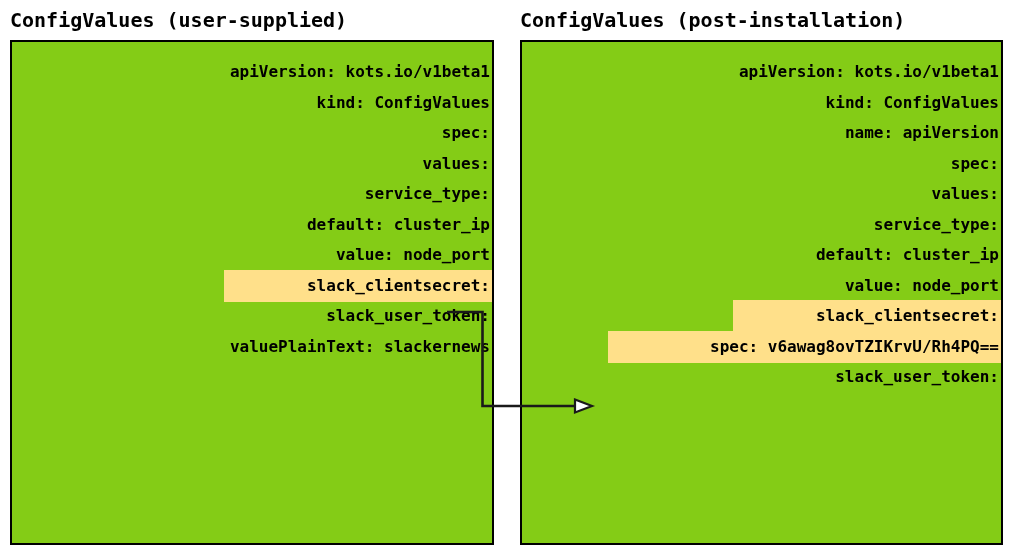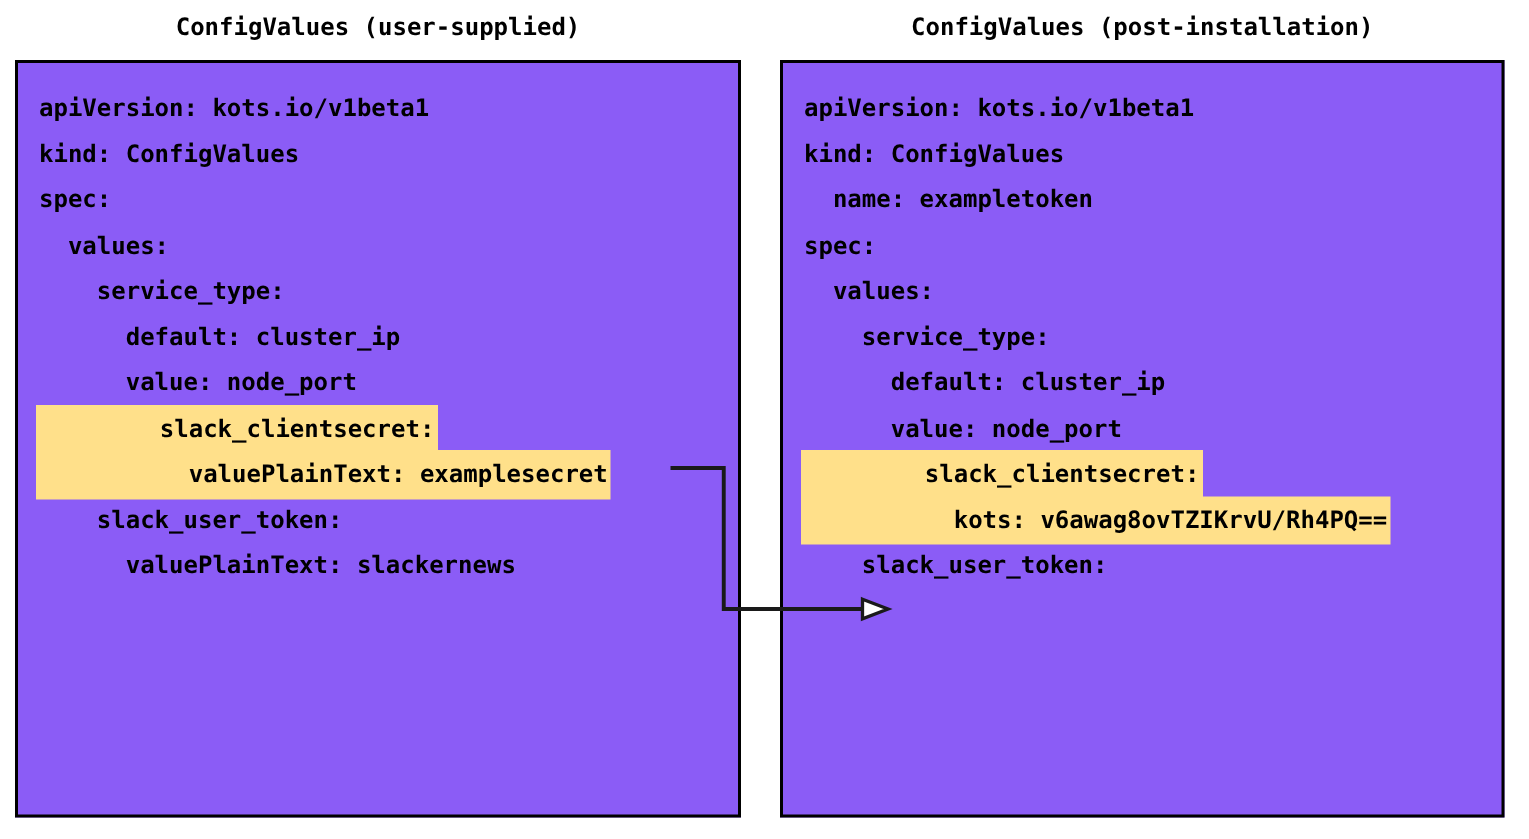--- a/index.html
+++ b/index.html
@@ -13,38 +13,38 @@
     height: 559px;
     position: relative;
     overflow: hidden;
     font-family: "DejaVu Sans Mono", "Liberation Mono", monospace;
   }
 
   .panel-title {
     position: absolute;
     top: 8px;
     font-family: "DejaVu Sans Mono", "Liberation Mono", monospace;
-    font-size: 16px;
+    font-size: 20px;
     font-weight: bold;
     color: #000000;
     letter-spacing: 0px;
     white-space: nowrap;
-    text-align: center;
   }
   #title-left  { left: 10px;  width: 484px; }
   #title-right { left: 520px; width: 483px; }
 
   .yaml-panel {
     position: absolute;
     top: 40px;
     box-sizing: border-box;
-    background: #8b5cf6;
+    background: #84cc16;
     border: 2px solid #000000;
     padding: 14px 0 0 0;
     overflow: hidden;
+    text-align: right;
   }
   #panel-left  { left: 10px;  width: 484px; height: 505px; }
   #panel-right { left: 520px; width: 483px; height: 505px; }
 
   .yaml-line {
     height: 30.5px;
     line-height: 30.5px;
     white-space: pre;
     font-family: "DejaVu Sans Mono", "Liberation Mono", monospace;
     font-size: 16px;
@@ -78,38 +78,37 @@
 
 <div class="yaml-panel" id="panel-left">
     <div class="yaml-line"><span class="txt">apiVersion: kots.io/v1beta1</span></div>
     <div class="yaml-line"><span class="txt">kind: ConfigValues</span></div>
     <div class="yaml-line"><span class="txt">spec:</span></div>
     <div class="yaml-line"><span class="txt">  values:</span></div>
     <div class="yaml-line"><span class="txt">    service_type:</span></div>
     <div class="yaml-line"><span class="txt">      default: cluster_ip</span></div>
     <div class="yaml-line"><span class="txt">      value: node_port</span></div>
     <div class="yaml-line hl"><span class="txt">    slack_clientsecret:</span></div>
-    <div class="yaml-line hl"><span class="txt">      valuePlainText: examplesecret</span></div>
     <div class="yaml-line"><span class="txt">    slack_user_token:</span></div>
     <div class="yaml-line"><span class="txt">      valuePlainText: slackernews</span></div>
   </div>
 
 <div class="panel-title" id="title-right">ConfigValues (post-installation)</div>
 
 <div class="yaml-panel" id="panel-right">
     <div class="yaml-line"><span class="txt">apiVersion: kots.io/v1beta1</span></div>
     <div class="yaml-line"><span class="txt">kind: ConfigValues</span></div>
-    <div class="yaml-line"><span class="txt">  name: exampletoken</span></div>
+    <div class="yaml-line"><span class="txt">  name: apiVersion</span></div>
     <div class="yaml-line"><span class="txt">spec:</span></div>
     <div class="yaml-line"><span class="txt">  values:</span></div>
     <div class="yaml-line"><span class="txt">    service_type:</span></div>
     <div class="yaml-line"><span class="txt">      default: cluster_ip</span></div>
     <div class="yaml-line"><span class="txt">      value: node_port</span></div>
     <div class="yaml-line hl"><span class="txt">    slack_clientsecret:</span></div>
-    <div class="yaml-line hl"><span class="txt">      kots: v6awag8ovTZIKrvU/Rh4PQ==</span></div>
+    <div class="yaml-line hl"><span class="txt">      spec: v6awag8ovTZIKrvU/Rh4PQ==</span></div>
     <div class="yaml-line"><span class="txt">    slack_user_token:</span></div>
   </div>
 
 <svg id="connector" viewBox="0 0 1019 559" xmlns="http://www.w3.org/2000/svg">
   <g fill="none" stroke="#1a1a1a" stroke-width="2.6" stroke-linecap="butt">
     <path d="M 447 312 L 482.5 312 L 482.5 406 L 576 406"></path>
   </g>
   <polygon points="575,399.5 592,406 575,412.5" fill="#ffffff" stroke="#1a1a1a" stroke-width="2.2" stroke-linejoin="miter"></polygon>
 </svg>
 

